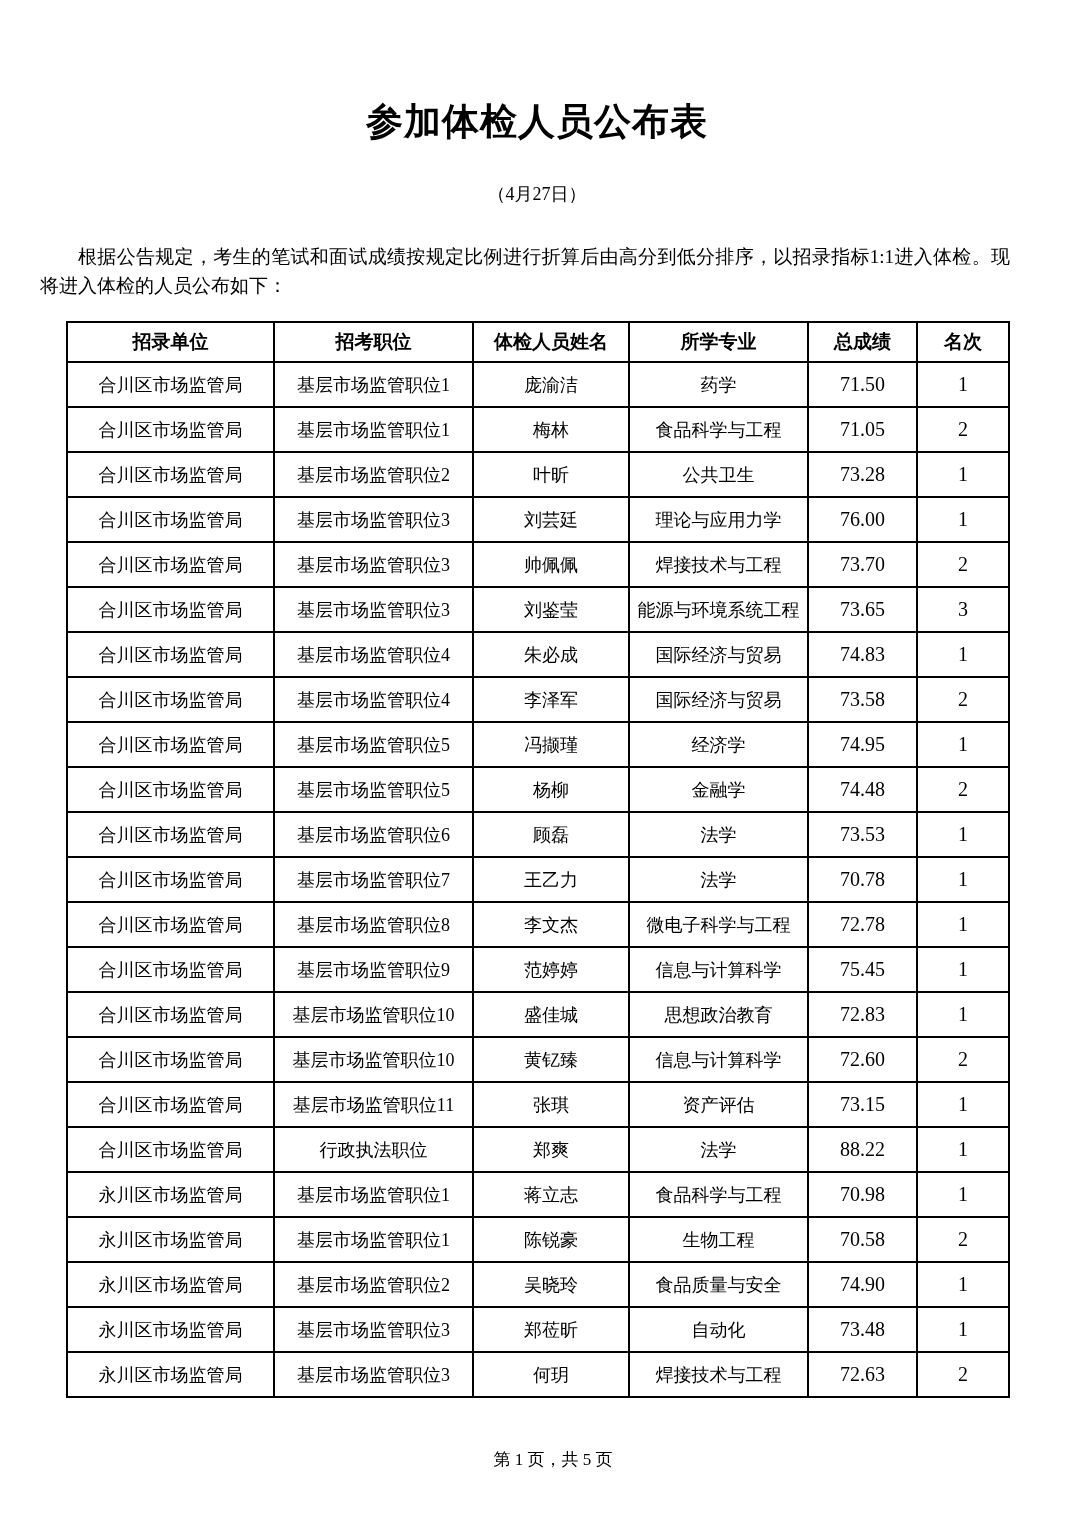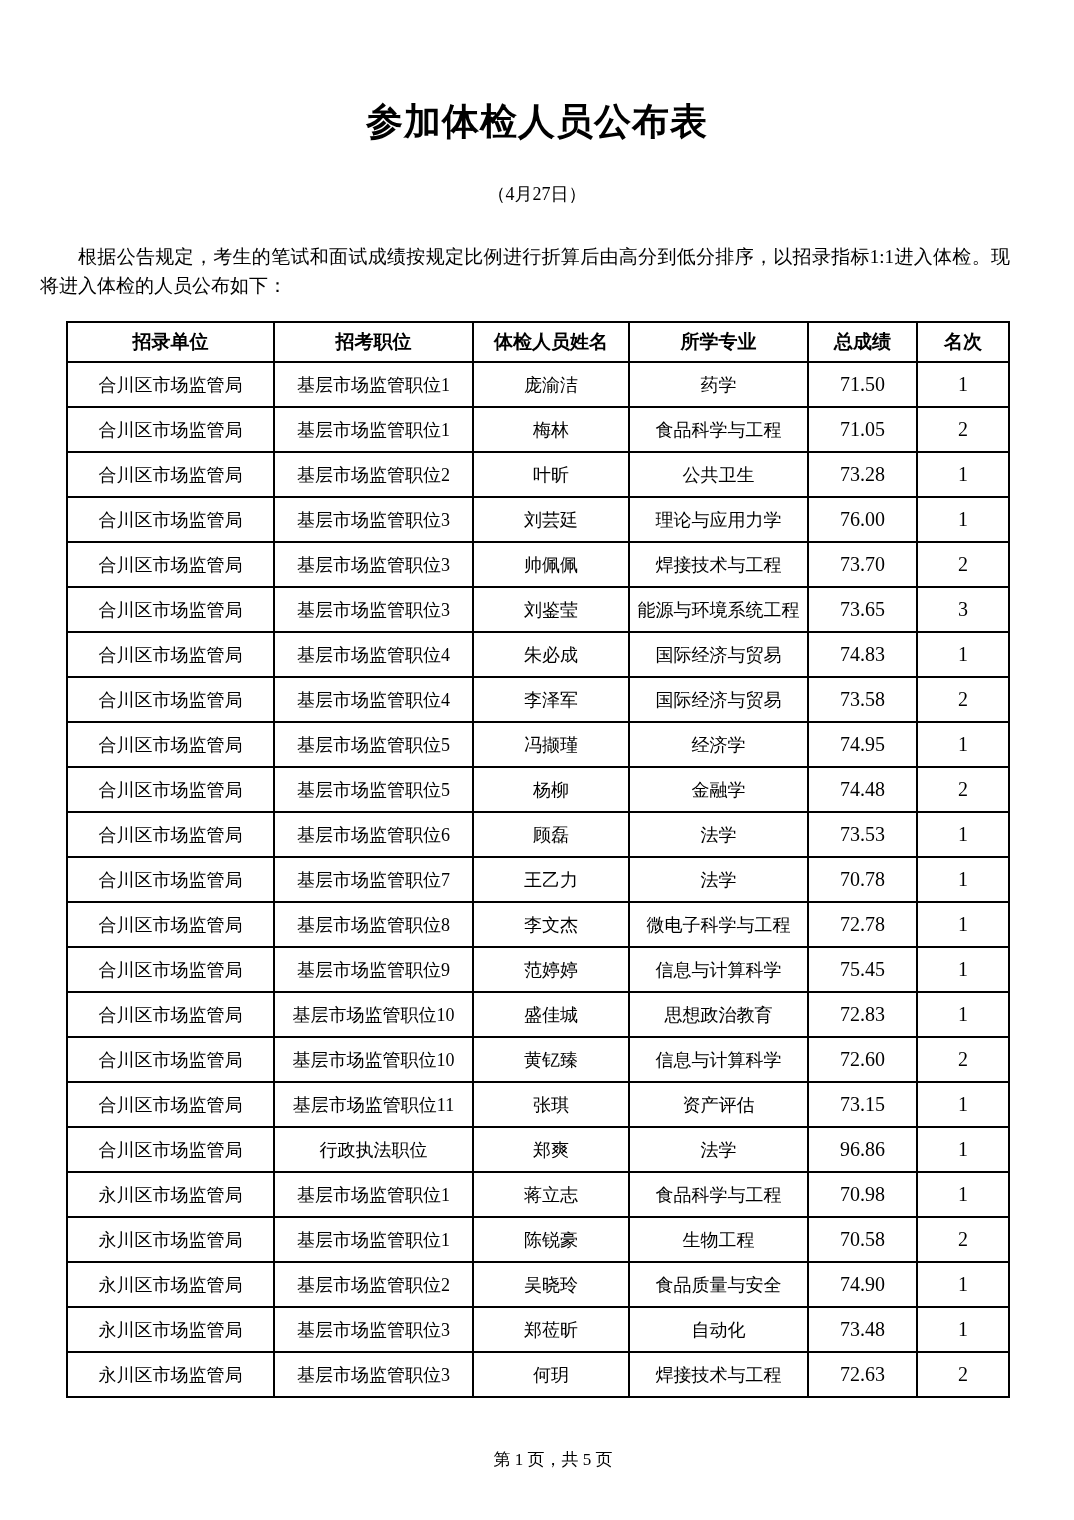--- a/index.html
+++ b/index.html
@@ -245,21 +245,21 @@
         <td>张琪</td>
         <td>资产评估</td>
         <td class="num">73.15</td>
         <td class="num">1</td>
       </tr>
       <tr>
         <td>合川区市场监管局</td>
         <td>行政执法职位</td>
         <td>郑爽</td>
         <td>法学</td>
-        <td class="num">96.86</td>
+        <td class="num">88.22</td>
         <td class="num">1</td>
       </tr>
       <tr>
         <td>永川区市场监管局</td>
         <td>基层市场监管职位1</td>
         <td>蒋立志</td>
         <td>食品科学与工程</td>
         <td class="num">70.98</td>
         <td class="num">1</td>
       </tr>

